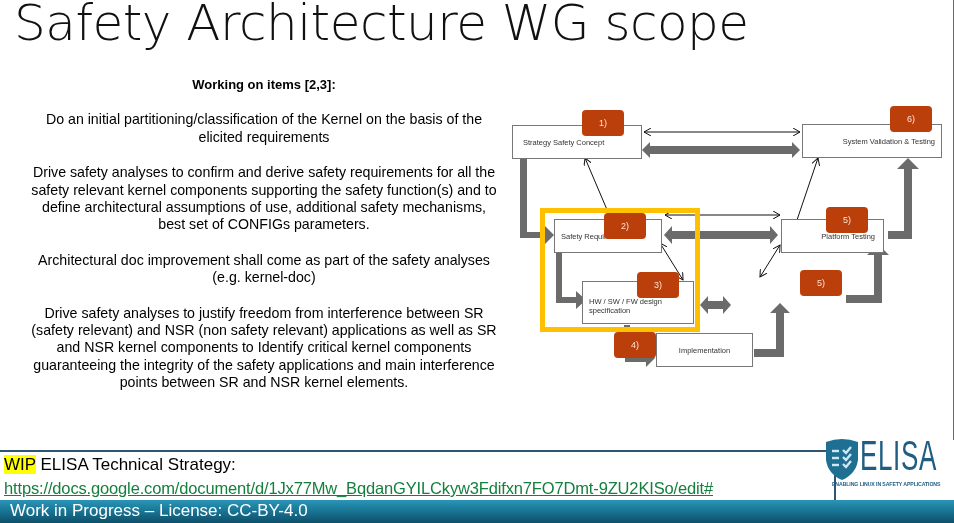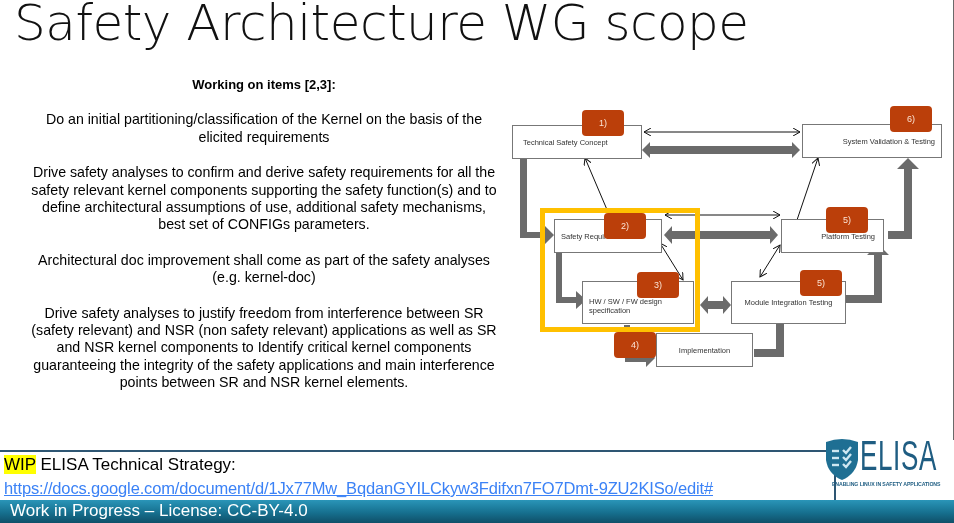--- a/index.html
+++ b/index.html
@@ -43,21 +43,21 @@
     position: absolute; left: 0; top: 450px; width: 840px; height: 2px; background: #2e5673;
   }
   .footer-vline {
     position: absolute; left: 834px; top: 450px; width: 2px; height: 73px; background: #2e5673;
   }
   .wip-line {
     position: absolute; left: 4px; top: 455px; font-size: 17px; white-space: nowrap;
   }
   .wip-badge { background: #ffff00; }
   .doc-link {
-    position: absolute; left: 4px; top: 479px; font-size: 16.5px; color: #3b82f6;
+    position: absolute; left: 4px; top: 479px; font-size: 16.5px; color: #15803d;
     text-decoration: underline; white-space: nowrap; letter-spacing: -0.15px;
   }
   .license-bar {
     position: absolute; left: 0; top: 500px; width: 954px; height: 23px;
     background: linear-gradient(to bottom, #2a95b8 0%, #16708f 55%, #0f4f68 100%);
   }
   .license-text {
     position: absolute; left: 10px; top: 1px; font-size: 17px; color: #fff; white-space: nowrap;
   }
   .logo { position: absolute; left: 822px; top: 436px; width: 132px; height: 60px; }
@@ -121,26 +121,25 @@
     <g stroke="#111" stroke-width="1" fill="none">
       <line x1="144" y1="37" x2="300" y2="37" marker-start="url(#thin-start)" marker-end="url(#thin)"></line>
       <line x1="108" y1="117" x2="85" y2="63" marker-end="url(#thin)"></line>
       <line x1="297" y1="125" x2="318" y2="63" marker-end="url(#thin)"></line>
       <line x1="165" y1="120" x2="280" y2="120" marker-start="url(#thin-start)" marker-end="url(#thin)"></line>
       <line x1="160" y1="148" x2="183" y2="185" marker-start="url(#thin-start)" marker-end="url(#thin)"></line>
       <line x1="280" y1="150" x2="260" y2="182" marker-start="url(#thin-start)" marker-end="url(#thin)"></line>
     </g>
   </svg>
 
-  <div class="box" style="left:12px;top:30px;width:130px;height:34px;padding:12px 0 0 10px;align-items:flex-start;">Technical Safety Concept</div>
+  <div class="box" style="left:12px;top:30px;width:130px;height:34px;padding:12px 0 0 10px;align-items:flex-start;">Strategy Safety Concept</div>
   <div class="box" style="left:302px;top:29px;width:140px;height:34px;justify-content:flex-end;padding-right:6px;">System Validation &amp; Testing</div>
   <div class="box" style="left:54px;top:124px;width:108px;height:34px;padding-left:6px;">Safety Requirements</div>
   <div class="box" style="left:82px;top:186px;width:112px;height:43px;padding-left:6px;padding-top:6px;line-height:9px;">HW / SW / FW design specification</div>
   <div class="box" style="left:281px;top:124px;width:103px;height:34px;justify-content:flex-end;padding-right:8px;">Platform Testing</div>
-  <div class="box" style="left:231px;top:186px;width:115px;height:43px;justify-content:center;">Module Integration Testing</div>
   <div class="box" style="left:156px;top:238px;width:97px;height:34px;justify-content:center;">Implementation</div>
 
   <div class="highlight-frame" style="left:40px;top:113px;width:160px;height:124px;"></div>
 
   <div class="badge" style="left:82px;top:15px;">1)</div>
   <div class="badge" style="left:104px;top:118px;">2)</div>
   <div class="badge" style="left:137px;top:177px;">3)</div>
   <div class="badge" style="left:114px;top:237px;">4)</div>
   <div class="badge" style="left:326px;top:112px;">5)</div>
   <div class="badge" style="left:300px;top:175px;">5)</div>

